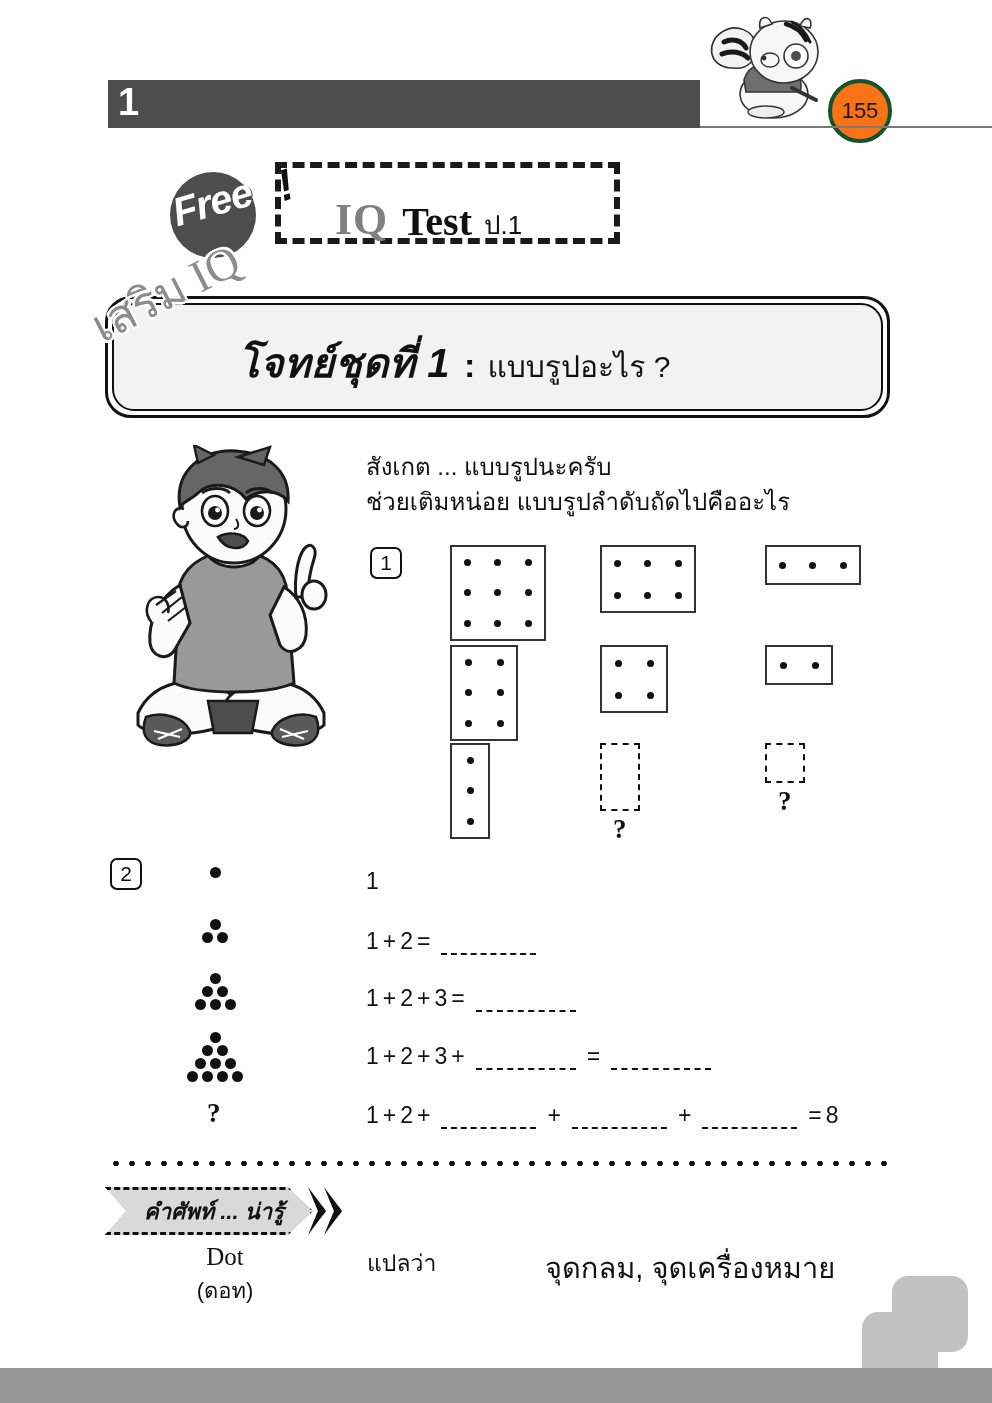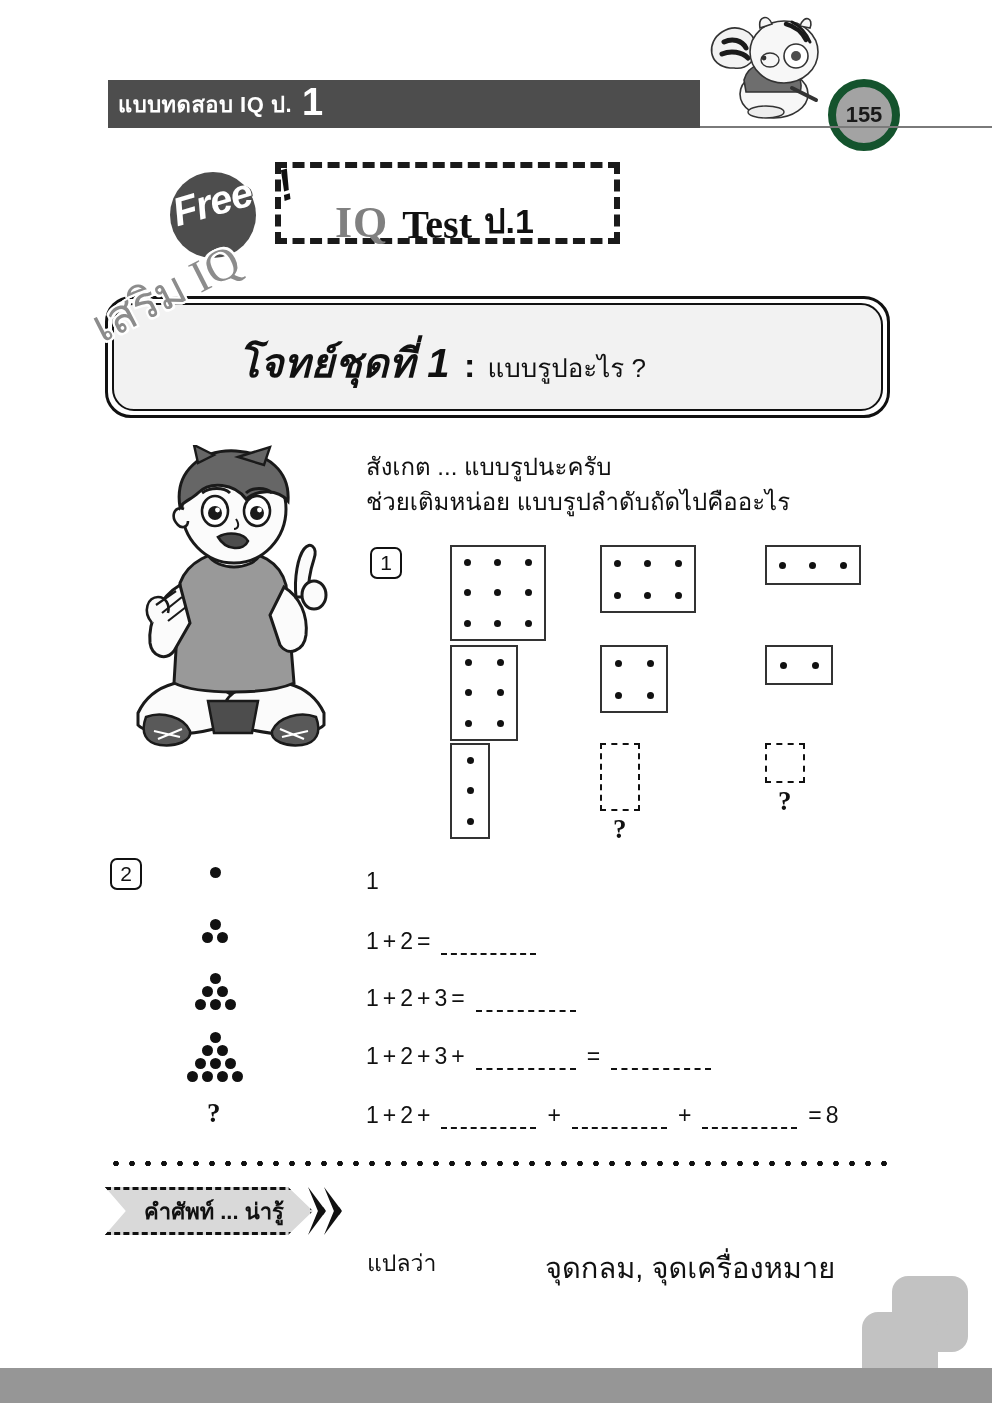--- a/index.html
+++ b/index.html
@@ -55,27 +55,27 @@
     width: 160px;
     height: 125px;
   }
   .page-number {
     position: absolute;
     left: 828px;
     top: 79px;
     width: 56px;
     height: 56px;
     border-radius: 50%;
-    background: #a3a3a3;
-    border: 8px solid #14532d;
+    background: #f97316;
+    border: 4px solid #14532d;
     display: flex;
     align-items: center;
     justify-content: center;
     font-size: 22px;
-    font-weight: bold;
+    font-weight: normal;
     color: #1a1a1a;
   }
   .header-rule {
     position: absolute;
     left: 700px;
     top: 126px;
     width: 292px;
     height: 2px;
     background: #7a7a7a;
   }
@@ -145,22 +145,22 @@
     letter-spacing: 1px;
   }
   .title-test {
     font-family: "Liberation Serif", serif;
     font-size: 40px;
     font-weight: bold;
     color: #111111;
     margin-left: 14px;
   }
   .title-level {
-    font-size: 34px;
-    font-weight: bold;
+    font-size: 26px;
+    font-weight: normal;
     color: #111111;
     margin-left: 12px;
   }
 
   
   .banner-outer {
     position: absolute;
     left: 105px;
     top: 296px;
     width: 785px;
@@ -197,21 +197,21 @@
     color: #111111;
     letter-spacing: 0.5px;
   }
   .banner-colon {
     font-size: 34px;
     font-weight: bold;
     color: #111111;
     margin-left: 14px;
   }
   .banner-sub {
-    font-size: 26px;
+    font-size: 30px;
     color: #111111;
     margin-left: 12px;
   }
   .banner-watermark {
     position: absolute;
     left: 78px;
     top: 296px;
     font-family: "Liberation Serif", serif;
     font-size: 46px;
     color: #8c8c8c;
@@ -357,20 +357,21 @@
     display: flex;
     align-items: center;
     justify-content: center;
   }
   .vocab-banner span {
     font-size: 22px;
     font-weight: bold;
     color: #111111;
     white-space: nowrap;
     padding-left: 10px;
+    font-style: italic;
   }
   .chev {
     position: absolute;
     width: 18px;
     height: 48px;
     top: 1187px;
     border-right: 3px dashed #111111;
     box-sizing: border-box;
     clip-path: polygon(0 0, 100% 50%, 0 100%, 55% 50%);
     background: #111111;
@@ -436,21 +437,20 @@
   }
   #corner-a { left: 892px; top: 1276px; }
   #corner-b { left: 862px; top: 1312px; }
 </style>
 </head>
 <body>
 
 <div id="page">
 
   <div class="header-bar">
-    <span class="header-bar-text">แบบทดสอบ IQ ป.</span>
     <span class="header-bar-num">1</span>
   </div>
 
   <svg class="mascot" viewBox="0 0 160 125">
 
     <path d="M30 60 C8 58 6 34 22 24 C36 15 54 22 56 38 C58 52 46 62 34 60 Z" fill="#f2f2f2" stroke="#333" stroke-width="1.6"></path>
     <path d="M24 34 C32 30 42 32 46 40" fill="none" stroke="#1a1a1a" stroke-width="5" stroke-linecap="round"></path>
     <path d="M22 46 C31 42 42 44 48 50" fill="none" stroke="#1a1a1a" stroke-width="5" stroke-linecap="round"></path>
 
     <ellipse cx="74" cy="86" rx="34" ry="24" fill="#f7f7f7" stroke="#333" stroke-width="1.6"></ellipse>
@@ -705,20 +705,24 @@
 
   <div class="dotline"></div>
 
   <div class="vocab-banner">
     <span>คำศัพท์ ... น่ารู้</span>
   </div>
   <div class="chev" id="chev1"></div>
   <div class="chev" id="chev2"></div>
 
   <div class="vocab-row">
+    <div class="vocab-word">
+      <div class="en">Dot</div>
+      <div class="th">(ดอท)</div>
+    </div>
     <div class="vocab-means">แปลว่า</div>
     <div class="vocab-def">จุดกลม, จุดเครื่องหมาย</div>
   </div>
 
   <div class="corner-sq" id="corner-a"></div>
   <div class="corner-sq" id="corner-b"></div>
   <div class="footer-bar"></div>
 
 </div>
 

